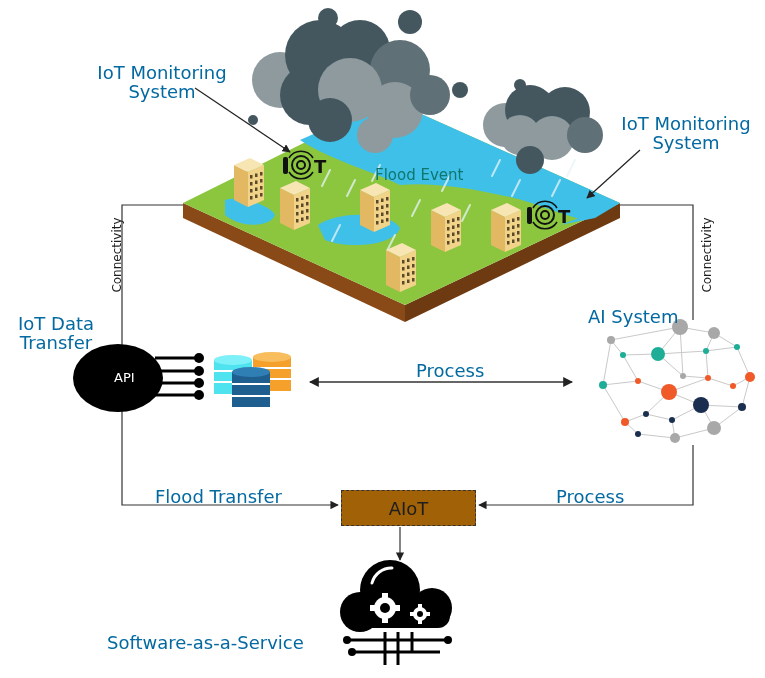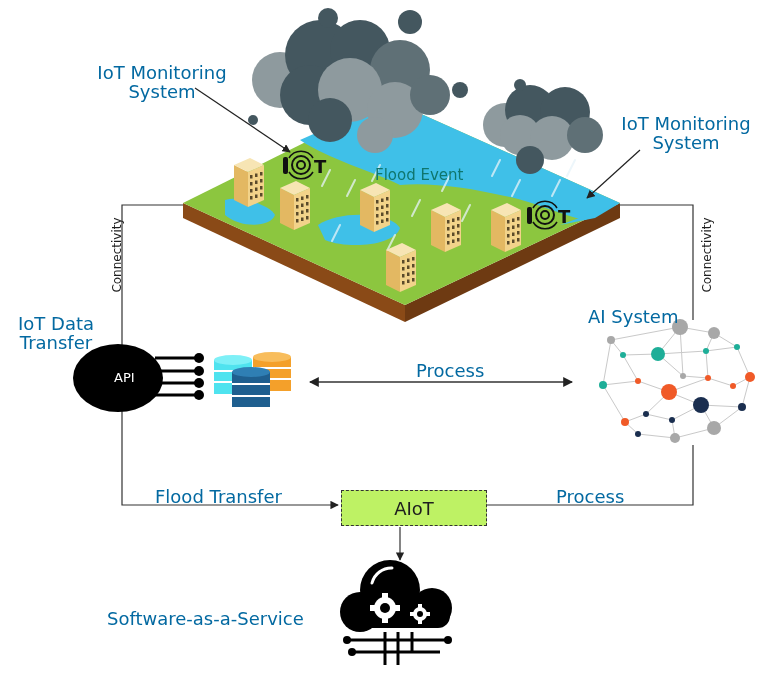--- a/index.html
+++ b/index.html
@@ -3,22 +3,22 @@
 <meta charset="utf-8">
 <style>
   html, body { margin: 0; padding: 0; background: #ffffff; }
   body { width: 765px; height: 678px; position: relative; overflow: hidden;
          font-family: "DejaVu Sans", "Liberation Sans", sans-serif; color: #1a1a1a; }
   svg#diagram { position: absolute; left: 0; top: 0; }
   .lbl { position: absolute; font-size: 18px; color: #0369a1; white-space: nowrap; }
   .lbl-c { text-align: center; line-height: 19px; }
   .vert { position: absolute; font-size: 12px; color: #1e1e1e; white-space: nowrap;
           transform: rotate(-90deg); transform-origin: center center; }
-  .aiot-box { position: absolute; left: 341px; top: 490px; width: 146px; height: 36px;
-              background: #bef264; border: 1.5px dashed #333; box-sizing: border-box;
+  .aiot-box { position: absolute; left: 341px; top: 490px; width: 135px; height: 36px;
+              background: #a16207; border: 1.5px dashed #333; box-sizing: border-box;
               display: flex; align-items: center; justify-content: center;
               font-size: 18px; color: #1e1e1e; }
   .flood { position: absolute; font-size: 15px; color: #0f766e; }
 </style>
 </head>
 <body>
 
 <svg id="diagram" width="765" height="678" viewBox="0 0 765 678">
   <defs>
     <marker id="arr" viewBox="0 0 10 10" refX="9" refY="5" markerWidth="7" markerHeight="7" orient="auto-start-reverse">
@@ -378,13 +378,13 @@
 
 <div class="lbl" style="left:400px; top:360px;margin-left:16px;">Process</div>
 
 <div class="lbl" style="left:155px; top:486px;">Flood Transfer</div>
 <div class="lbl" style="left:556px; top:486px;">Process</div>
 
 <div class="aiot-box">
   <span>AIoT</span>
 </div>
 
-<div class="lbl" style="left:107px; top:608px;">Software-as-a-Service</div>
+<div class="lbl" style="left:107px; top:632px;">Software-as-a-Service</div>
 
 </body></html>

